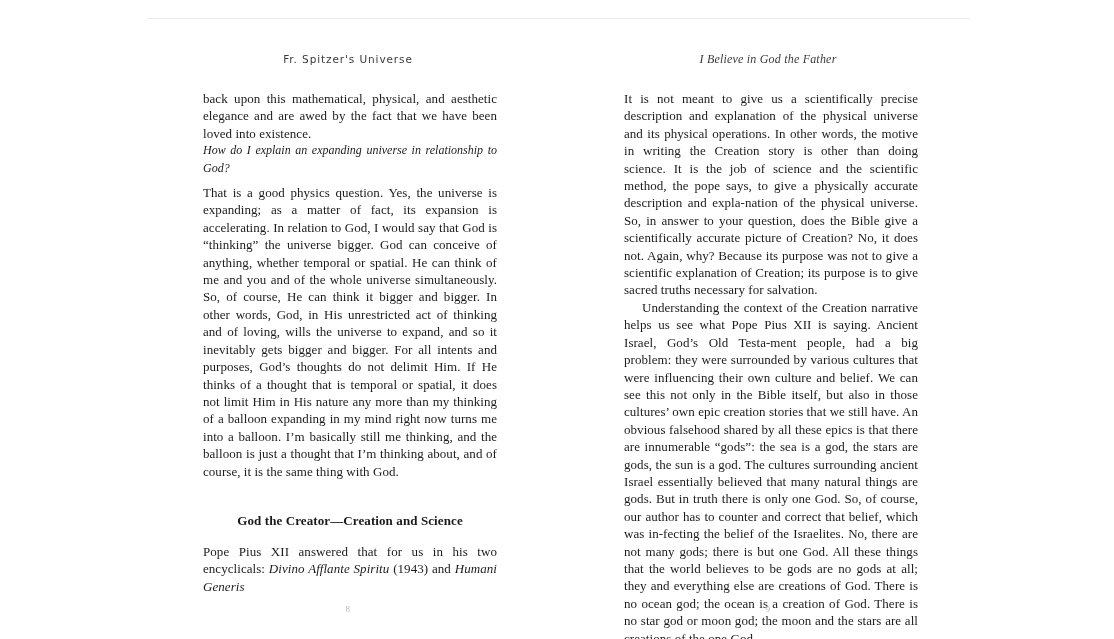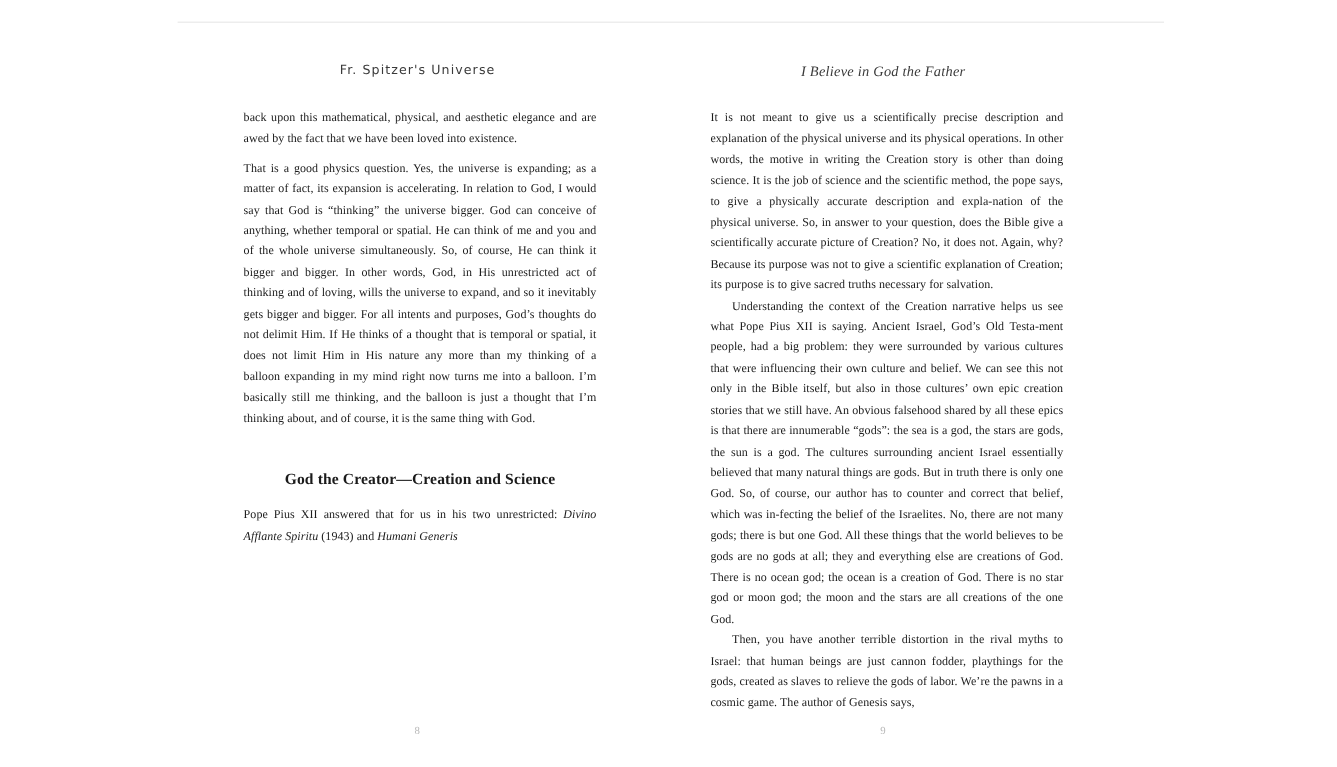--- a/index.html
+++ b/index.html
@@ -33,21 +33,21 @@
     height: 639px;
   }
 
   .page {
     position: absolute;
     top: 0;
     height: 585px;
     text-decoration: underline;
   }
   .page-left  { left: 148px;  width: 400px; }
-  .page-right { left: 536px;  width: 400px; }
+  .page-right { left: 568px;  width: 400px; }
 
   .running-head {
     position: absolute;
     top: 52px;
     width: 400px;
     text-align: center;
     font-size: 11.5px;
     color: #3a3a3a;
     line-height: 14px;
   }
@@ -64,21 +64,21 @@
 
   .textblock {
     position: absolute;
     width: 294px;
   }
   .page-left .textblock  { left: 55px; top: 90px; }
   .page-right .textblock { left: 56px; top: 90px; }
 
   p.body {
     margin: 0;
-    font-size: 10px;
+    font-size: 13px;
     line-height: 17.4px;
     text-align: justify;
     text-indent: 0;
     letter-spacing: 0.05px;
     -webkit-hyphens: manual;
     hyphens: manual;
   }
   p.indent { text-indent: 18px; }
   p.gap-above { margin-top: 14px; }
   p.gap-small { margin-top: 7px; }
@@ -120,27 +120,28 @@
   <div class="page-rule"></div>
 
   <div class="page page-left">
 
     <div class="running-head sans">Fr. Spitzer's Universe</div>
 
     <div class="textblock">
 
       <p class="body">back upon this mathematical, physical, and aesthetic elegance and are awed by the fact that we have been loved into existence.</p>
 
+      <p class="question gap-above">How do I explain an expanding universe in relationship to God?</p>
 
       <p class="body gap-small">That is a good physics question. Yes, the universe is expanding; as a matter of fact, its expansion is accelerating. In relation to God, I would say that God is “thinking” the universe bigger. God can conceive of anything, whether temporal or spatial. He can think of me and you and of the whole universe simultaneously. So, of course, He can think it bigger and bigger. In other words, God, in His unrestricted act of thinking and of loving, wills the universe to expand, and so it inevitably gets bigger and bigger. For all intents and purposes, God’s thoughts do not delimit Him. If He thinks of a thought that is temporal or spatial, it does not limit Him in His nature any more than my thinking of a balloon expanding in my mind right now turns me into a balloon. I’m basically still me thinking, and the balloon is just a thought that I’m thinking about, and of course, it is the same thing with God.</p>
 
       <h2 class="section-head" style="margin-top:32px;">God the Creator—Creation and Science</h2>
 
 
-      <p class="body" style="margin-top:13px;"><span>Pope Pius XII answered that for us in his two unrestricted: </span><i>Divino Afflante Spiritu</i><span> (1943) and </span><i>Humani Generis</i></p>
+      <p class="body" style="margin-top:13px;"><span>Pope Pius XII answered that for us in his two encyclicals: </span><i>Divino Afflante Spiritu</i><span> (1943) and </span><i>Humani Generis</i></p>
 
     </div>
 
     <div class="folio">8</div>
   </div>
 
   <div class="page page-right">
 
     <div class="running-head ital">I Believe in God the Father</div>
 

